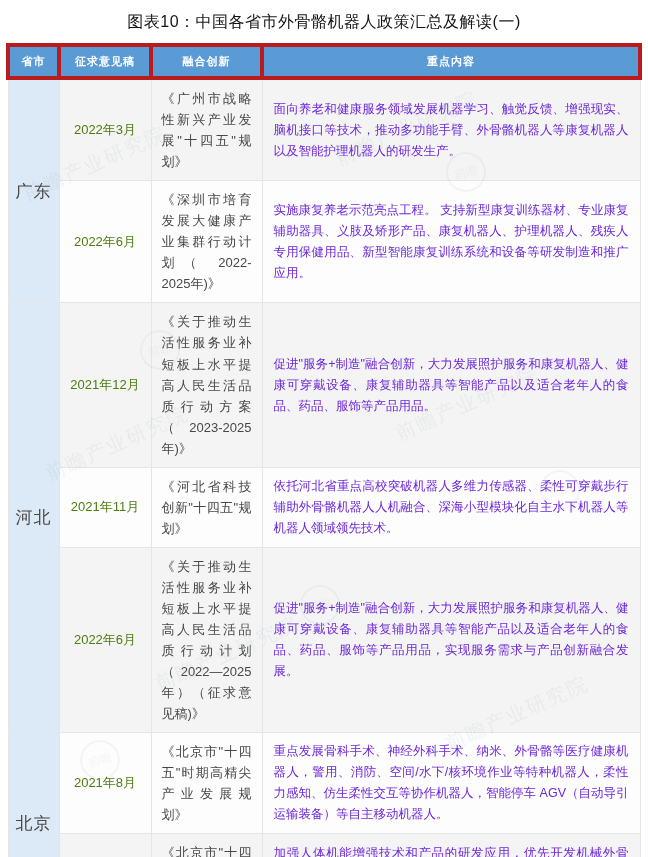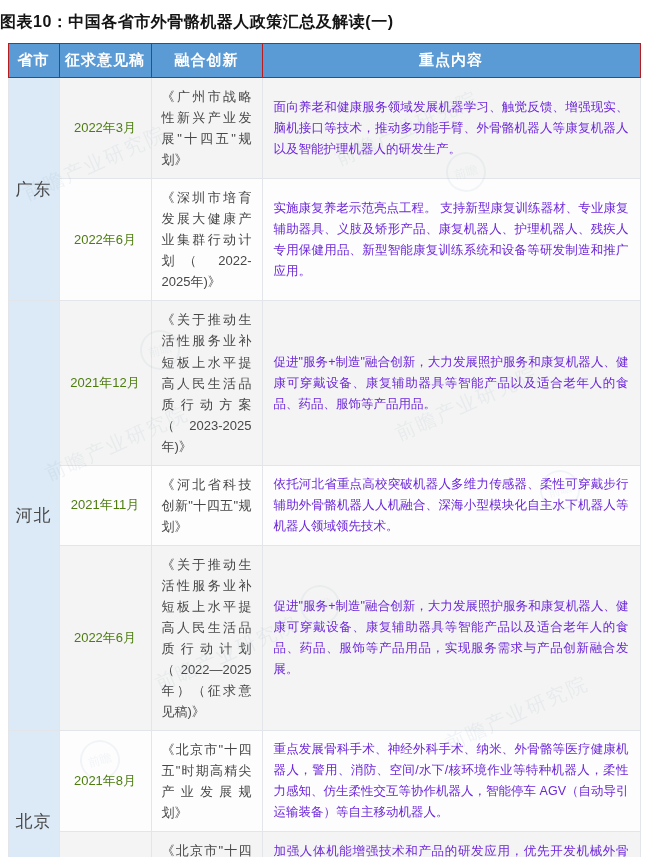--- a/index.html
+++ b/index.html
@@ -4,37 +4,37 @@
 <style>
   html,body { margin:0; padding:0; background:#ffffff; }
   body {
     width:648px; height:857px; position:relative; overflow:hidden;
     font-family:"Liberation Sans","DejaVu Sans",sans-serif;
     color:#4d4d4d;
   }
   .page { position:relative; width:648px; height:857px; }
 
   .fig-title {
-    margin:0; padding:12px 0 10px; text-align:left;
-    font-size:16px; font-weight:bold; color:#141414; letter-spacing:.5px;
+    margin:0; padding:12px 0 10px; text-align:center;
+    font-size:16px; font-weight:normal; color:#141414; letter-spacing:.5px;
   }
 
   table.policy {
     border-collapse:collapse; table-layout:fixed;
     width:632px; margin:0 auto;
   }
   col.c-prov   { width:51px; }
   col.c-date   { width:92px; }
   col.c-policy { width:111px; }
   col.c-body   { width:378px; }
 
   th {
     background:#5B9BD5; color:#ffffff;
-    font-size:15px; font-weight:600;
-    padding:7px 2px; border:1px solid #b91c1c;
+    font-size:11px; font-weight:600;
+    padding:7px 2px; border:4px solid #b91c1c;
     letter-spacing:1px;
   }
 
   td {
     border:1px solid #e2e6ea;
     vertical-align:middle;
     font-size:12.5px;
   }
   tr.r-odd  td { background:#F4F4F4; }
   tr.r-even td { background:#FDFDFE; }

